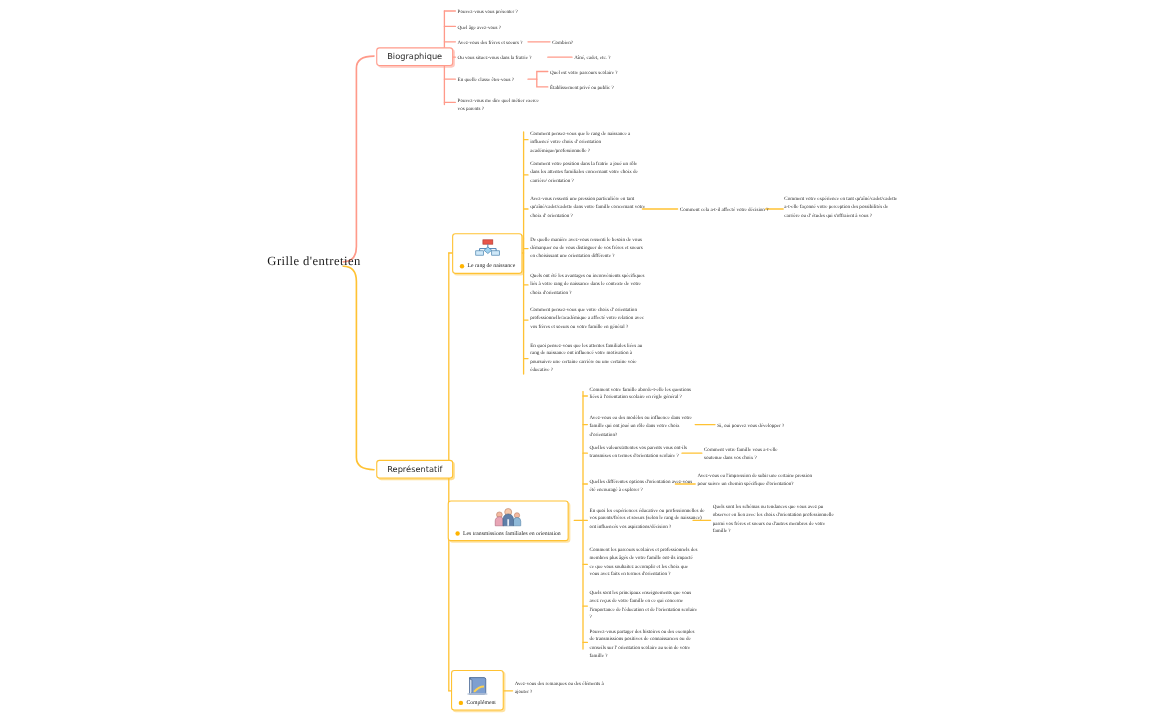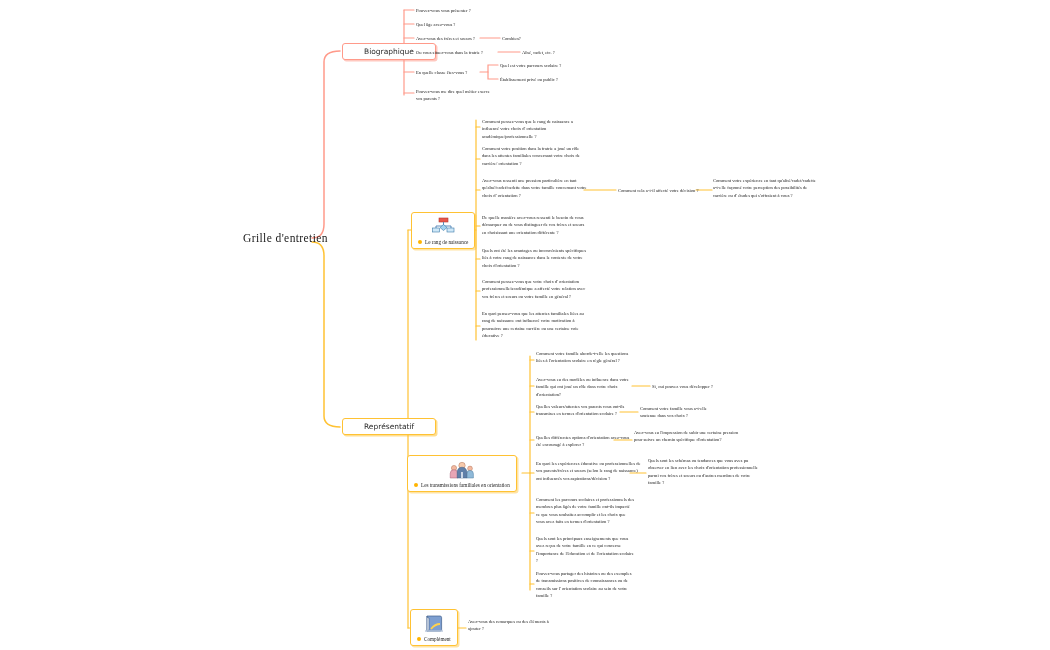--- a/index.html
+++ b/index.html
@@ -22,21 +22,21 @@
     color:#1a1a1a;
     letter-spacing:0.4px;
     white-space:nowrap;
   }
 
   
   .boxnode{
     border:1.3px solid #ff9a8a;
     border-radius:3px;
     background:#ffffff;
-    padding:3px 21px;
+    padding:3px 9px;
     font-family:"DejaVu Sans", sans-serif;
     font-size:7.5px;
     color:#2b2b2b;
     white-space:nowrap;
     box-shadow:1.5px 1.5px 0 rgba(255,154,138,.55);
   }
   .boxnode.amber{
     border-color:#ffc233;
     box-shadow:1.5px 1.5px 0 rgba(255,194,51,.55);
   }

